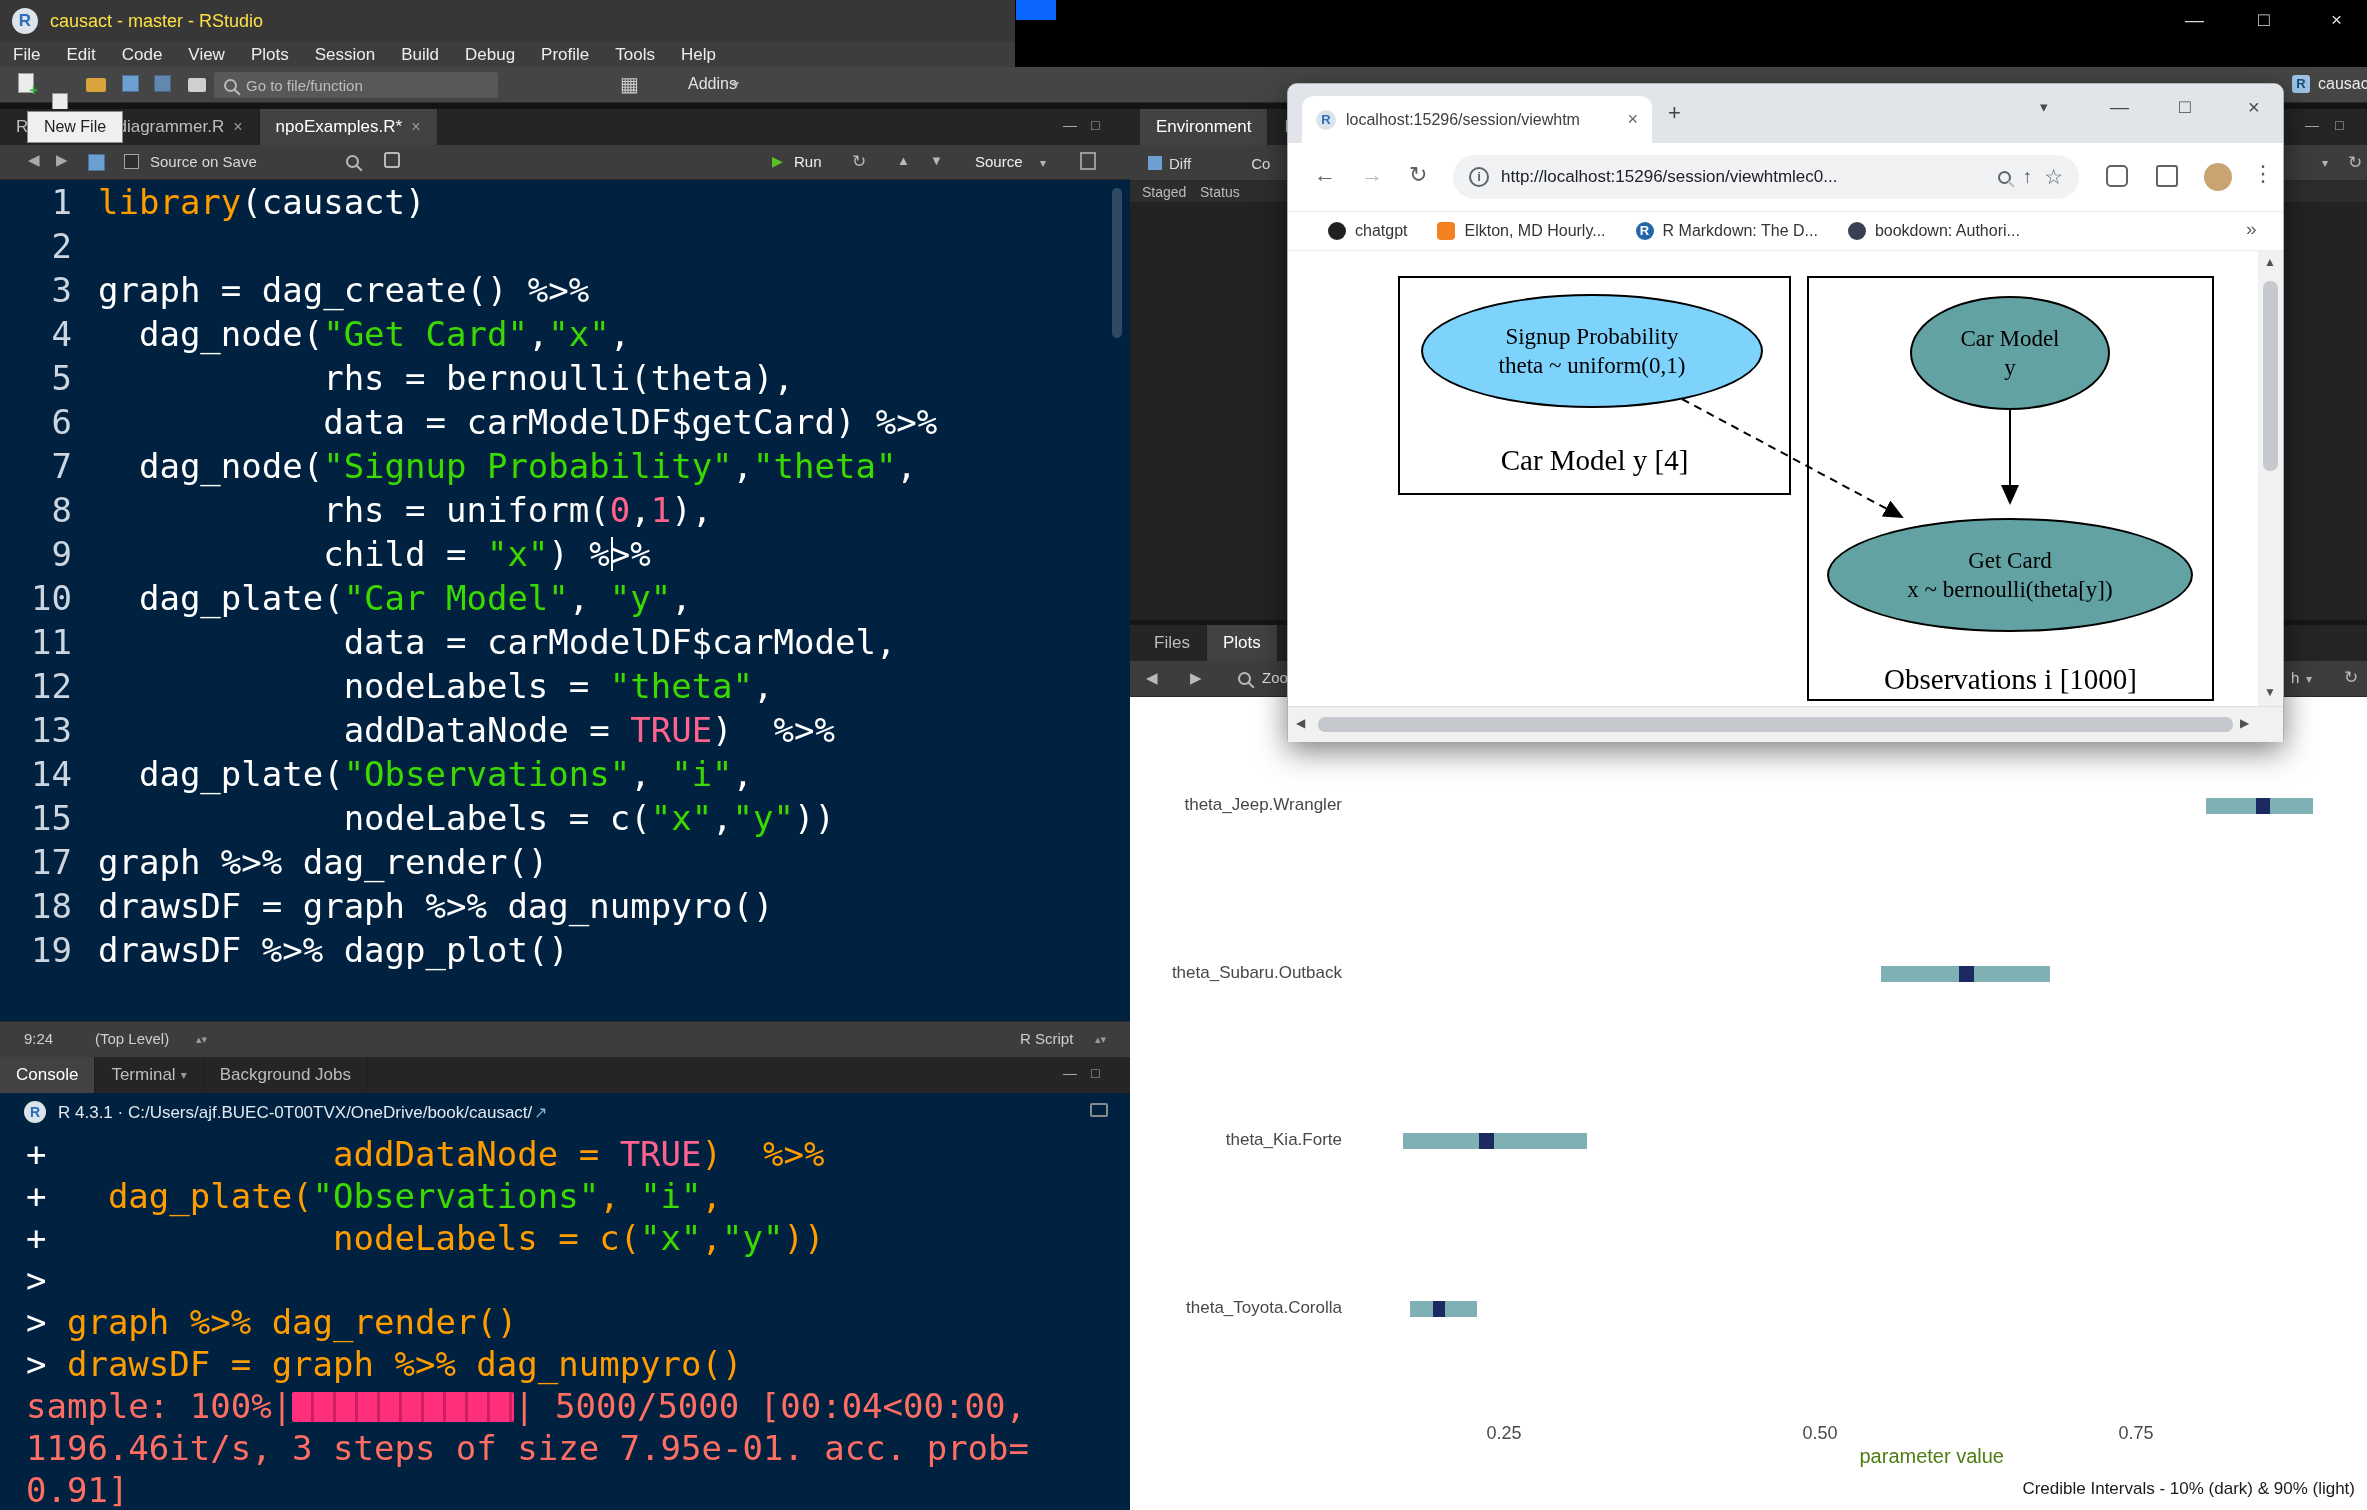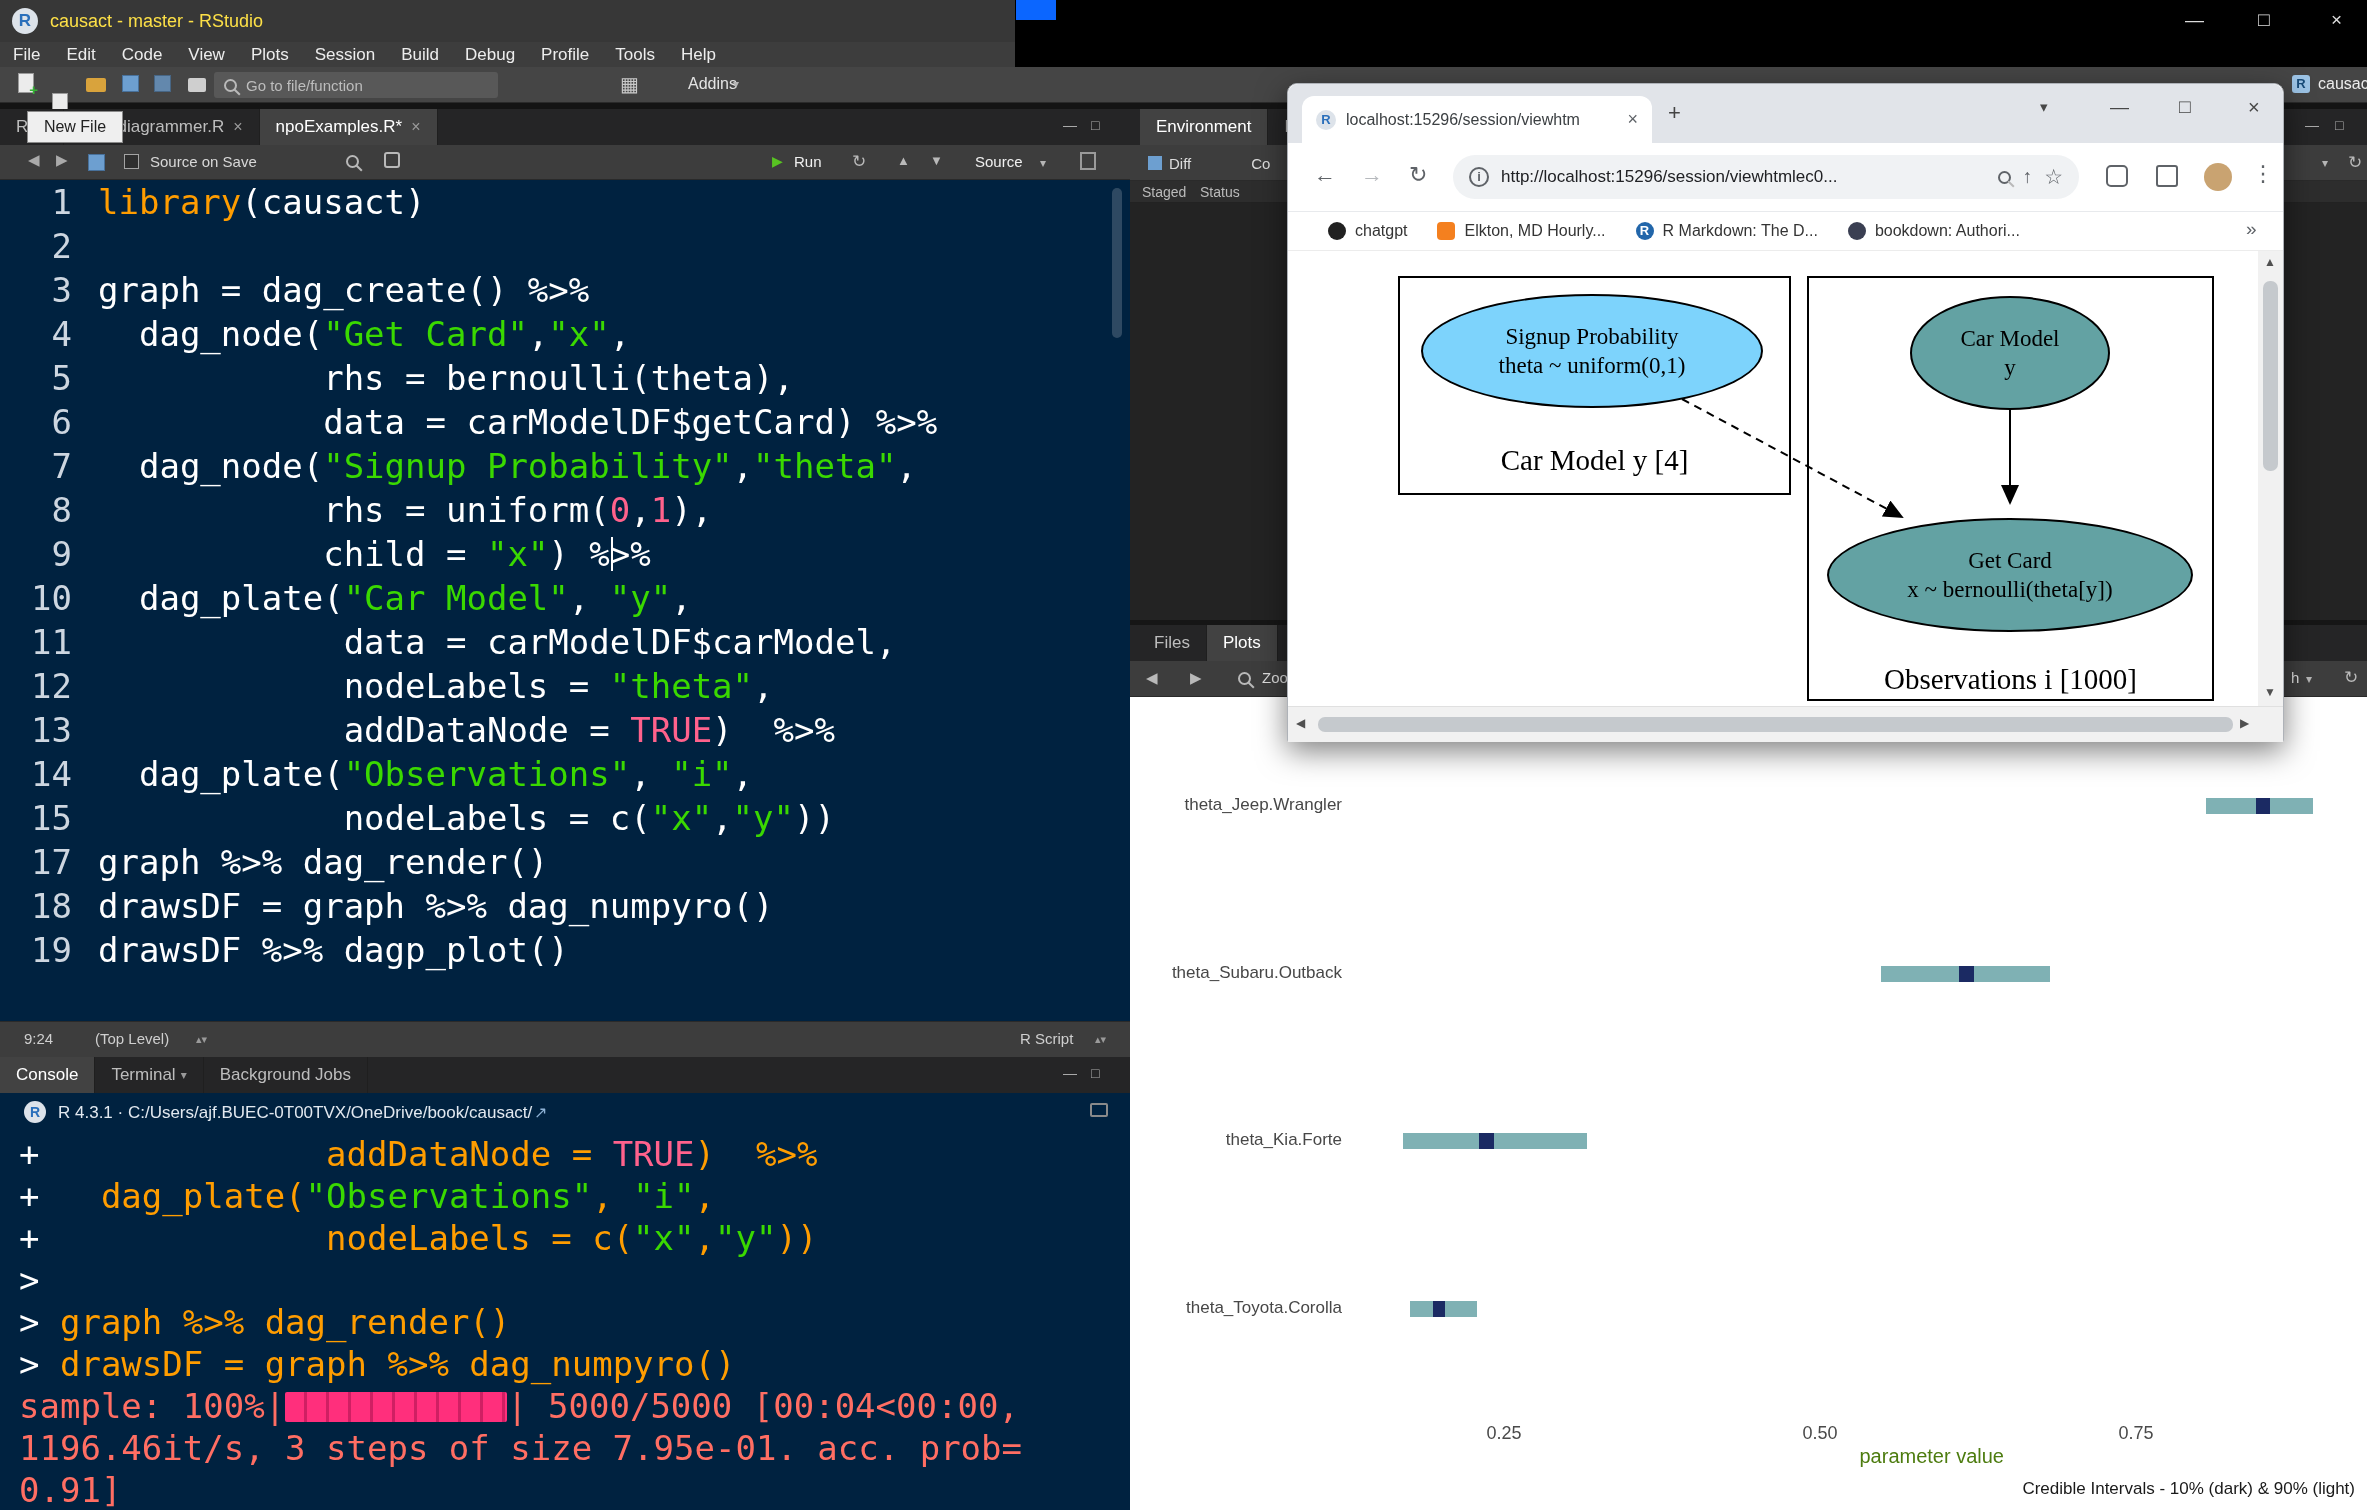--- a/index.html
+++ b/index.html
@@ -12,21 +12,21 @@
 .mitem{padding:0 13px;font-size:17px;color:#ededed;line-height:25px;cursor:default}
 .ptab{padding:0 16px;height:36px;line-height:36px;font-size:17px;color:#bdbdbd;display:flex;align-items:center;border-right:1px solid #1f1f1f;white-space:nowrap}
 .ptab.active{background:#424242;color:#fff}
 .tabx{color:#9a9a9a;font-size:16px;margin-left:9px}
 .chev{color:#9a9a9a;font-size:12px;margin-left:5px}
 .mag{display:inline-block;width:13px;height:13px;border:2px solid #b9b9b9;border-radius:50%;position:relative}
 .mag:after{content:"";position:absolute;width:8px;height:2px;background:#b9b9b9;transform:rotate(45deg);right:-6px;bottom:-3px}
 .s-w{color:#fff}.s-o{color:#ff9d00}.s-g{color:#3ad900}.s-p{color:#ff628c}.s-r{color:#ff6e63}
 .cl{display:flex;height:44px;line-height:44px;white-space:pre;font-size:34px}
 .ln{width:98px;text-align:right;padding-right:26px;color:#cdd6e0}
-.cn{height:42px;line-height:42px;white-space:pre;font-size:34px;padding-left:19px}
+.cn{height:42px;line-height:42px;white-space:pre;font-size:34px;padding-left:26px}
 .pbar{display:inline-block;width:222px;height:30px;vertical-align:-4px;background:repeating-linear-gradient(90deg,#ff2f7c 0 19px,#cf1f63 19px 22px);border-radius:2px}
 .ellipse{position:absolute;border:2px solid #000;border-radius:50%;display:flex;flex-direction:column;align-items:center;justify-content:center;text-align:center;font-size:23px;line-height:29px;color:#000;font-family:"Liberation Serif","DejaVu Serif",serif}
 .plate{position:absolute;border:2px solid #000;background:#fff}
 .platelabel{position:absolute;text-align:center;font-size:29px;color:#000;font-family:"Liberation Serif","DejaVu Serif",serif}
 .bmk{display:flex;align-items:center;gap:9px;margin-right:30px;font-size:16px;color:#343434;white-space:nowrap}
 .fav{width:18px;height:18px;border-radius:50%;display:inline-block;flex:0 0 18px}
 .fav0{background:#212121}
 .fav1{background:#f4801f;border-radius:4px}
 .fav2{background:#2266aa;color:#fff;text-align:center;font-size:13px;line-height:18px;font-weight:bold}
 .fav3{background:#3a3f52}

